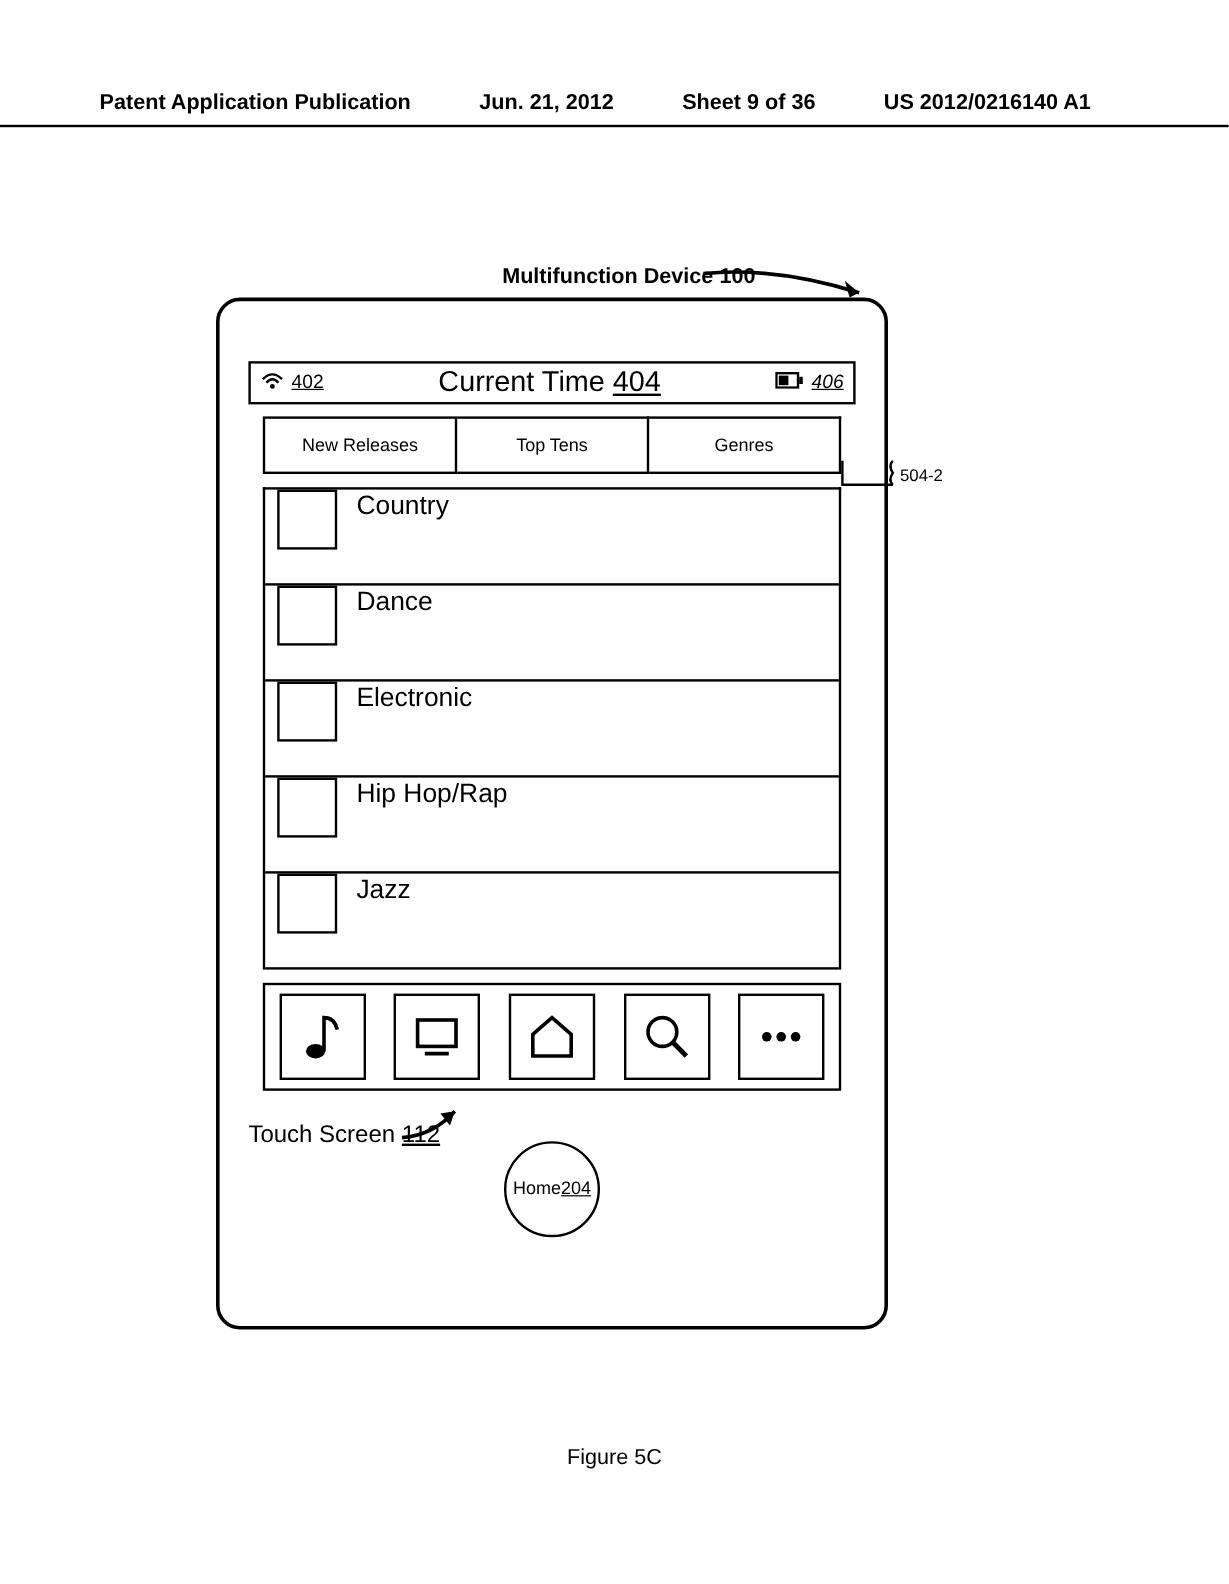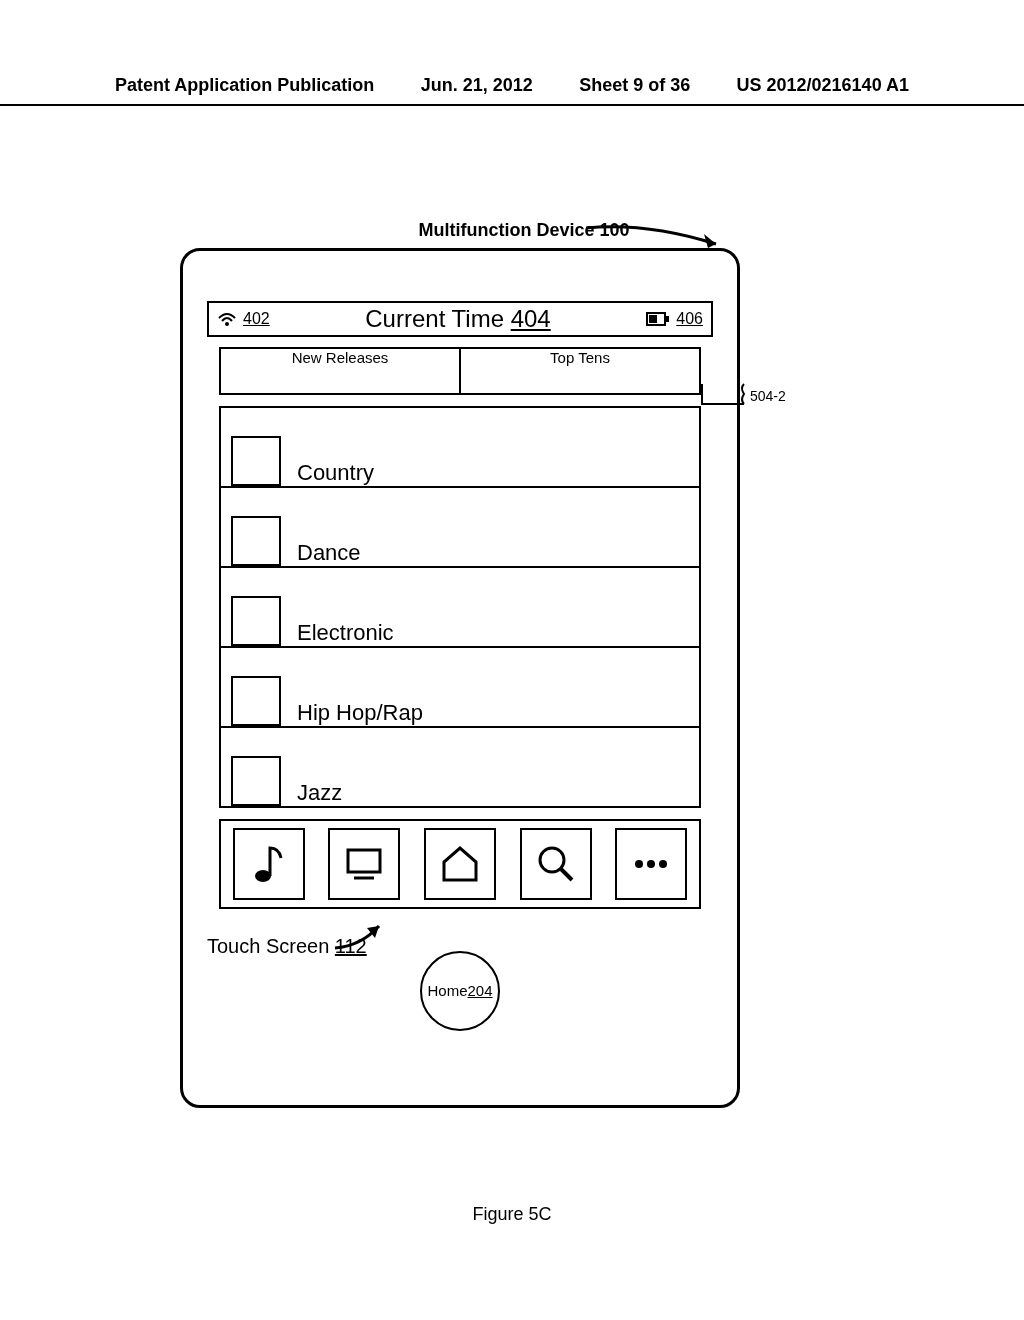--- a/index.html
+++ b/index.html
@@ -8,21 +8,21 @@
   font-family: Arial, Helvetica, sans-serif;
   width: 1024px;
   height: 1320px;
   position: relative;
 }
 .page-header {
   position: absolute;
   top: 75px;
   left: 0;
   width: 100%;
-  padding: 0 115px 8px 115px;
+  padding: 0 115px 8px 83px;
   display: flex;
   justify-content: space-between;
   font-size: 18px;
   border-bottom: 2px solid #000;
   font-weight: bold;
 }
 .device-label {
   position: absolute;
   top: 220px;
   left: 12px;
@@ -51,53 +51,53 @@
   left: 24px;
   right: 24px;
   height: 36px;
   border: 2px solid #000;
   display: flex;
   align-items: center;
   justify-content: space-between;
   padding: 0 8px;
   font-size: 16px;
 }
-.status-left { display: flex; align-items: flex-end; gap: 6px; }
-.status-right { display: flex; align-items: center; gap: 6px; }
+.status-left { display: flex; align-items: flex-start; gap: 6px; }
+.status-right { display: flex; gap: 6px; font-style: italic; }
 .underline { text-decoration: underline; }
 .tab-bar {
   position: absolute;
   top: 96px;
   left: 36px;
   right: 36px;
   height: 48px;
   display: flex;
 }
 .tab {
   flex: 1;
   border: 2px solid #000;
   display: flex;
-  align-items: flex-start;
+  align-items: center;
   justify-content: center;
   font-size: 15px;
 }
 .tab + .tab { border-left: none; }
 .list {
   position: absolute;
   top: 155px;
   left: 36px;
   right: 36px;
   border: 2px solid #000;
   border-bottom: none;
 }
 .list-row {
   height: 80px;
   border-bottom: 2px solid #000;
   display: flex;
-  align-items: flex-end;
+  align-items: flex-start;
   padding: 0 10px;
   gap: 16px;
 }
 .thumb {
   width: 50px;
   height: 50px;
   border: 2px solid #000;
 }
 .row-label { font-size: 22px; }
 .bottom-bar {
@@ -209,20 +209,23 @@
     </div>
   </div>
 
   <div class="tab-bar">
     <div class="tab">
         <span>New Releases</span>
       </div>
     <div class="tab">
         <span>Top Tens</span>
       </div>
+    <div class="tab">
+        <span>Genres</span>
+      </div>
   </div>
 
   <div class="list">
     <div class="list-row">
       <div class="thumb"></div>
       <span class="row-label">Country</span>
     </div>
     <div class="list-row">
       <div class="thumb"></div>
       <span class="row-label">Dance</span>

